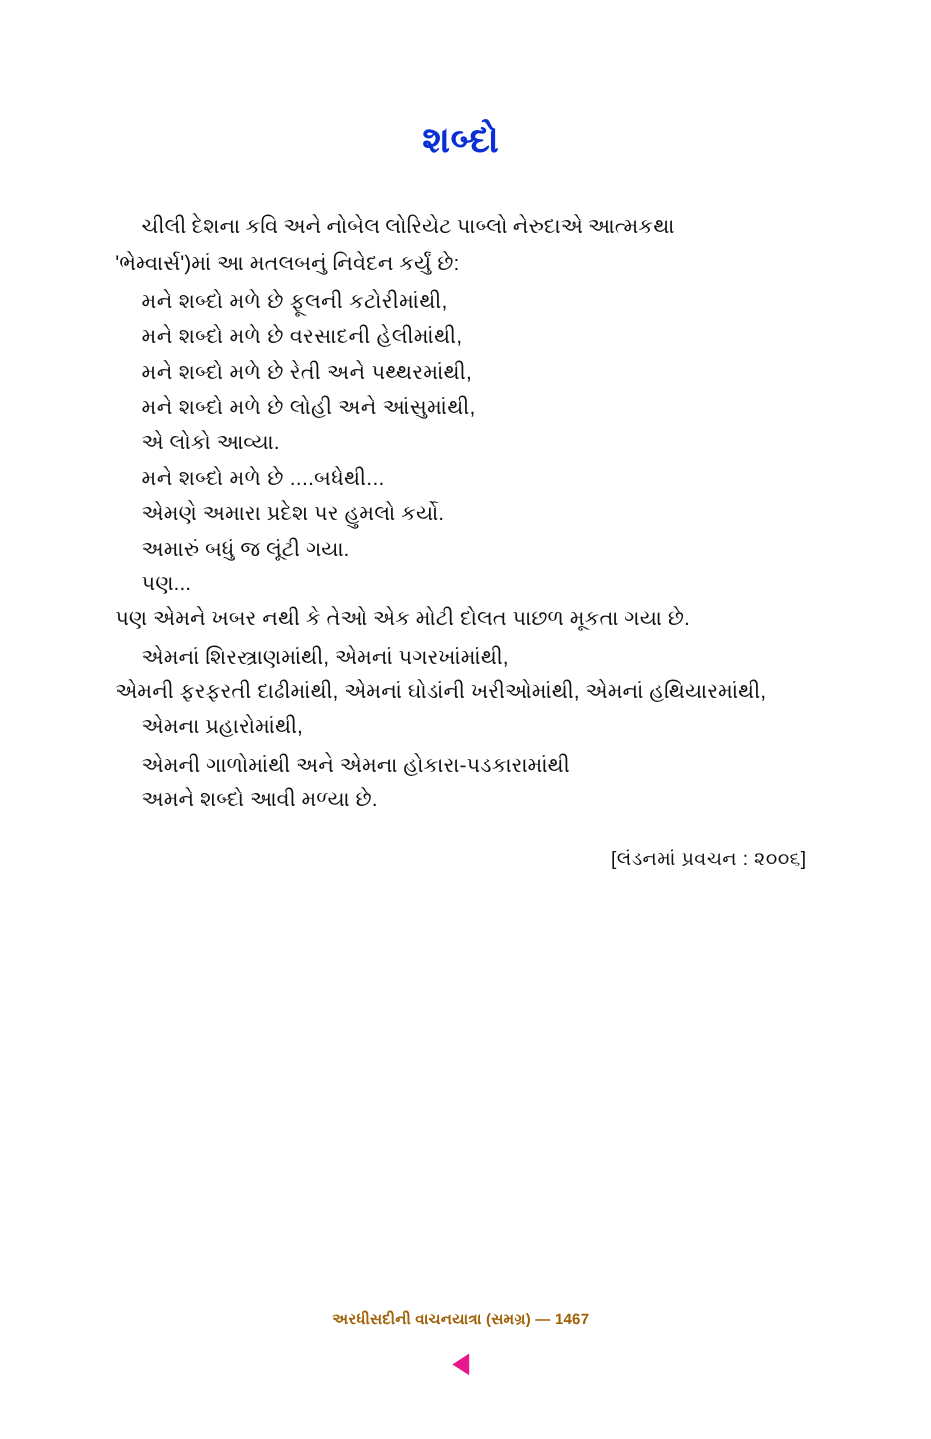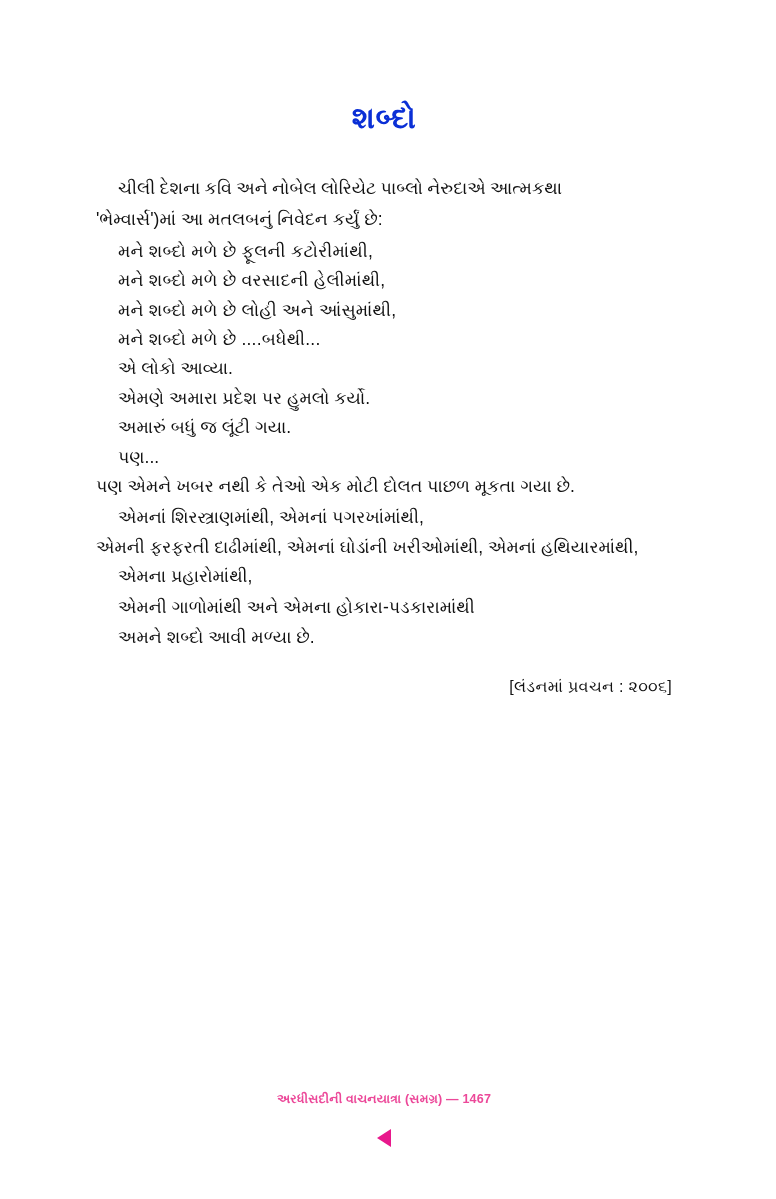--- a/index.html
+++ b/index.html
@@ -60,21 +60,21 @@
     letter-spacing: 0.3px;
   }
   .footer {
     position: absolute;
     left: 0;
     right: 0;
     bottom: 92px;
     text-align: center;
     font-size: 12.5px;
     font-weight: bold;
-    color: #ec4899;
+    color: #a16207;
     letter-spacing: 0.2px;
   }
   .nav-marker {
     position: absolute;
     left: 0;
     right: 0;
     bottom: 48px;
     text-align: center;
   }
   .tri {
@@ -93,23 +93,24 @@
 
   <h1 class="title">શબ્દો</h1>
 
   <div class="body-text">
 
     <p class="para" style="padding-left:22px;font-family:Liberation Serif, serif;">ચીલી દેશના કવિ અને નોબેલ લોરિયેટ પાબ્લો નેરુદાએ આત્મકથા</p>
     <p class="para">'ભેમ્વાર્સ')માં આ મતલબનું નિવેદન કર્યું છે:</p>
 
     <p class="line">મને શબ્દો મળે છે ફૂલની કટોરીમાંથી,</p>
     <p class="line">મને શબ્દો મળે છે વરસાદની હેલીમાંથી,</p>
+    <p class="line">મને શબ્દો મળે છે રેતી અને પથ્થરમાંથી,</p>
     <p class="line">મને શબ્દો મળે છે લોહી અને આંસુમાંથી,</p>
+    <p class="line tight">એ લોકો આવ્યા.</p>
     <p class="line">મને શબ્દો મળે છે ....બધેથી...</p>
-    <p class="line tight">એ લોકો આવ્યા.</p>
     <p class="line tight">એમણે અમારા પ્રદેશ પર હુમલો કર્યો.</p>
     <p class="line tight">અમારું બધું જ લૂંટી ગયા.</p>
     <p class="line tight">પણ...</p>
 
     <p class="para hang">પણ એમને ખબર નથી કે તેઓ એક મોટી દોલત પાછળ મૂકતા ગયા છે.</p>
     <p class="line tight">એમનાં શિરસ્ત્રાણમાંથી, એમનાં પગરખાંમાંથી,</p>
     <p class="para hang">એમની ફરફરતી દાઢીમાંથી, એમનાં ઘોડાંની ખરીઓમાંથી, એમનાં હથિયારમાંથી, એમના પ્રહારોમાંથી,</p>
     <p class="line tight">એમની ગાળોમાંથી અને એમના હોકારા-પડકારામાંથી</p>
     <p class="line tight">અમને શબ્દો આવી મળ્યા છે.</p>
 

